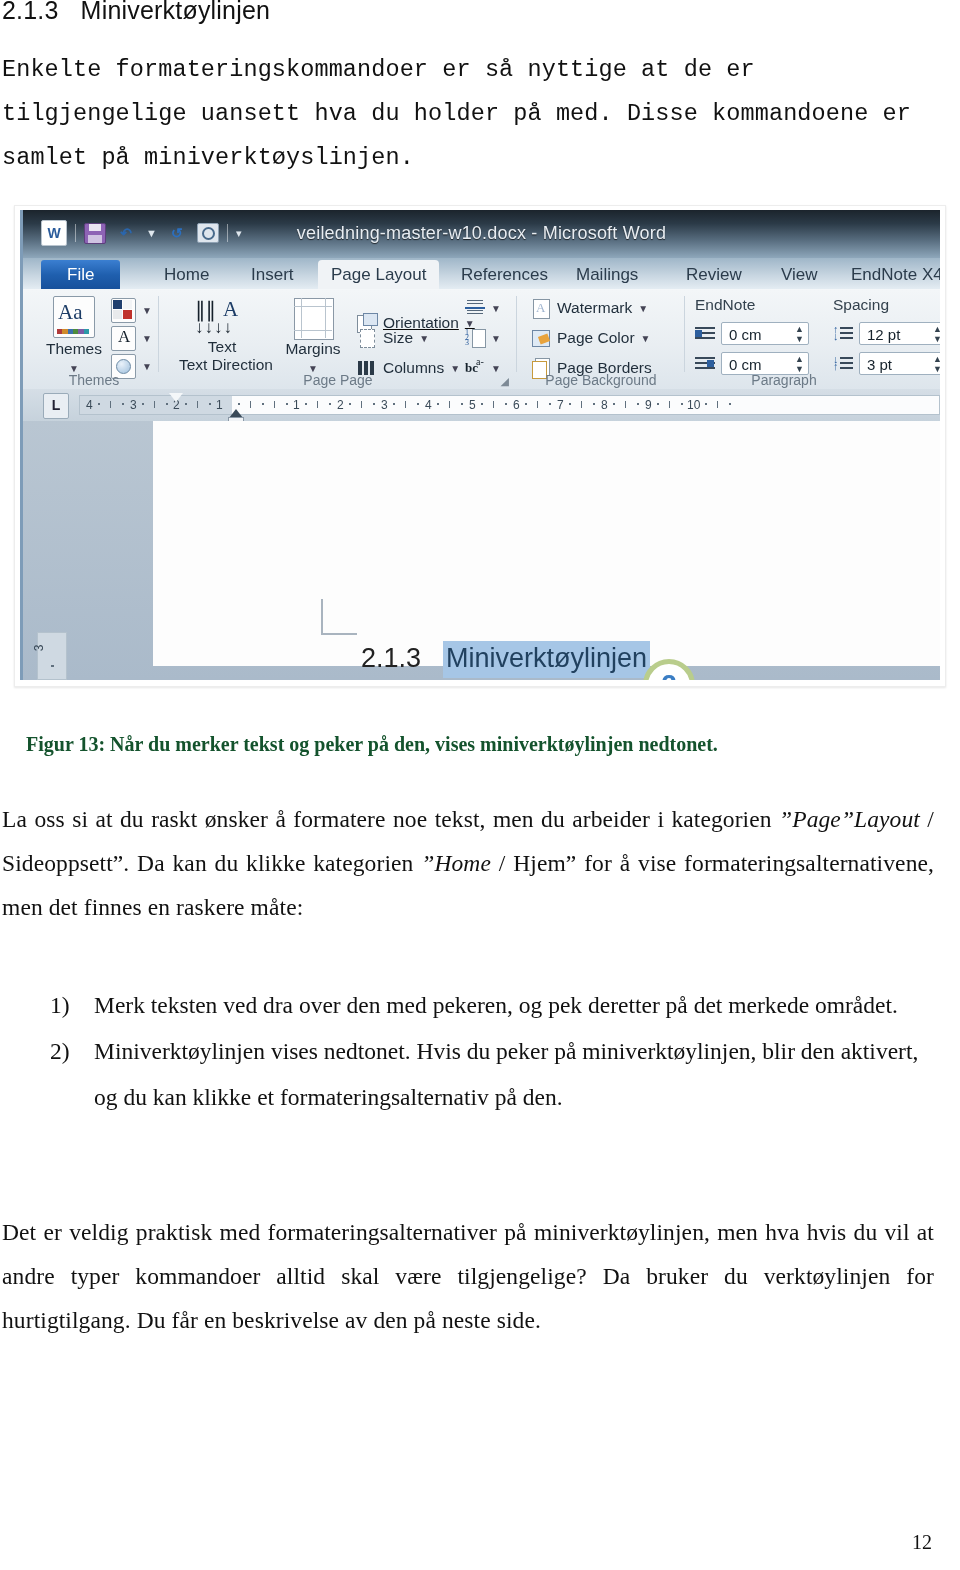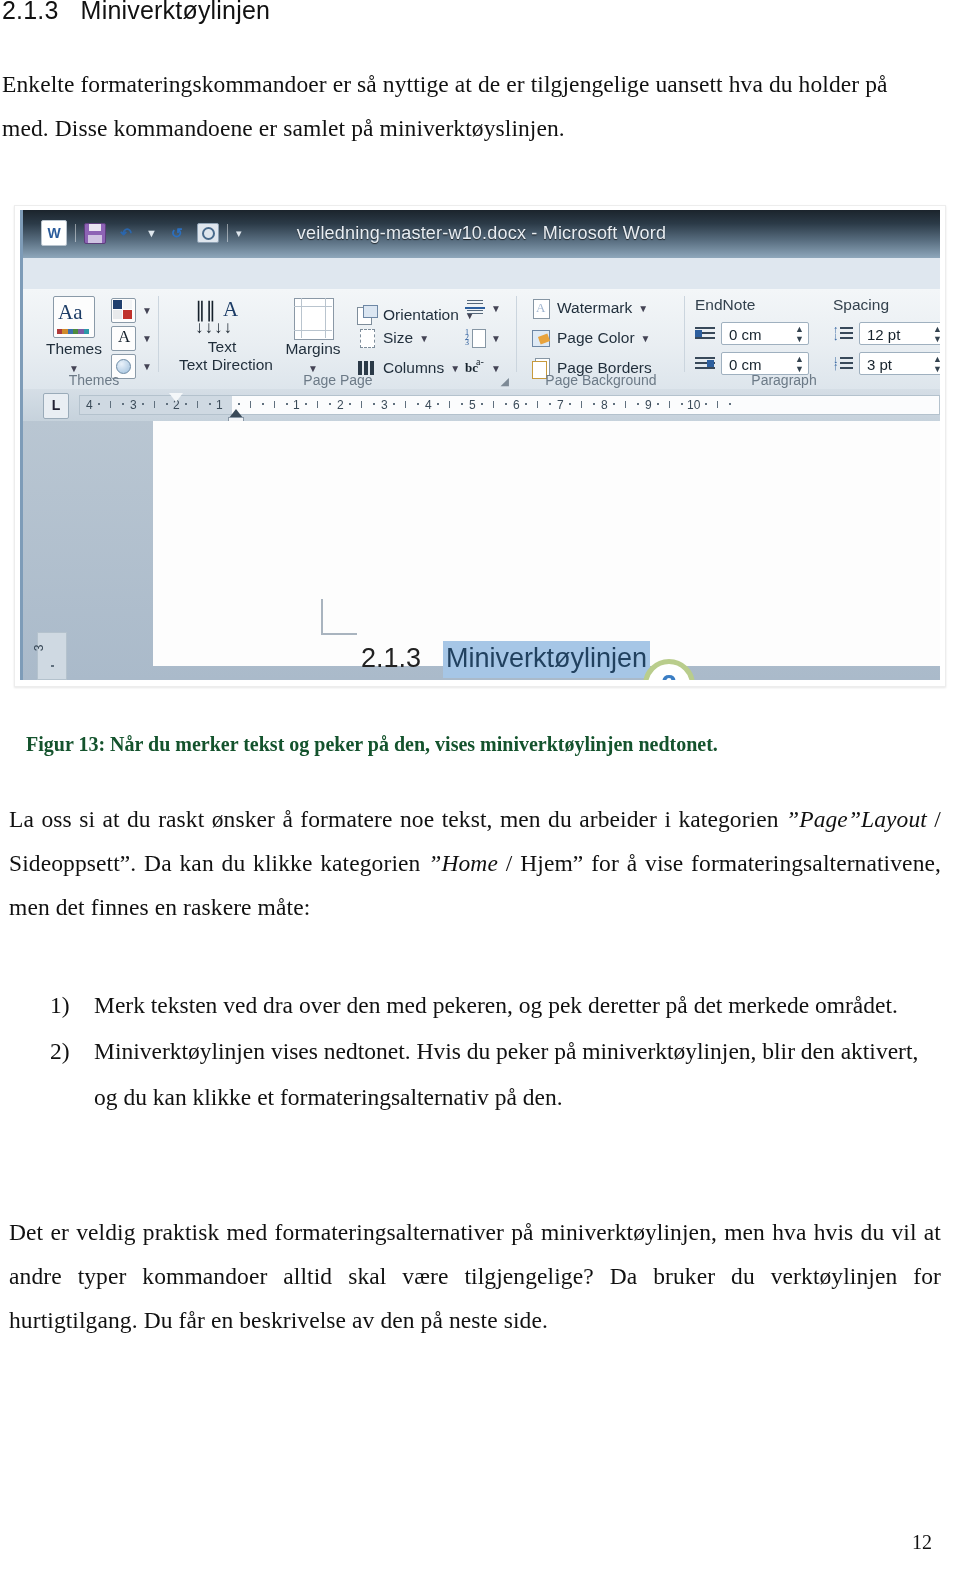--- a/index.html
+++ b/index.html
@@ -25,21 +25,21 @@
   }
   .h3 .num{margin-right:22px;}
 
   .para{
     position:absolute;
     font-size:23.5px;
     line-height:44px;
     color:#111;
     letter-spacing:0.1px;
   }
-  .para.justify{text-align:justify;margin-left:7px;}
+  .para.justify{text-align:justify;}
   .caption{
     position:absolute;
     font-weight:bold;
     font-size:20px;
     line-height:28px;
     color:#14532d;
   }
   .list{
     position:absolute;
     font-size:23.5px;
@@ -208,40 +208,51 @@
 </style>
 </head>
 <body>
 
 <div class="page">
 
   <div class="h3">
     <span class="num">2.1.3</span><span>Miniverktøylinjen</span>
   </div>
 
-  <div class="para" style="left:2px;top:62px;width:934px;">Enkelte formateringskommandoer er så nyttige at de er tilgjengelige uansett hva du holder på med. Disse kommandoene er samlet på miniverktøyslinjen.</div>
+  <div class="para" style="left:2px;top:48px;width:934px;font-family:Liberation Mono, monospace;">Enkelte formateringskommandoer er så nyttige at de er tilgjengelige uansett hva du holder på med. Disse kommandoene er samlet på miniverktøyslinjen.</div>
 
   <div class="figure">
     <div class="winwrap">
 
       <div class="titlebar">
         <div class="qat">
           <span class="ico ico-w">W</span>
           <span class="qsep"></span>
           <span class="ico-save"></span>
           <span class="ico ico-undo">↷</span>
           <span class="ico-caret">▼</span>
           <span class="ico ico-redo">↺</span>
           <span class="ico-prev"></span>
           <span class="qsep"></span>
           <span class="ico-caret">▾</span>
         </div>
         <div class="doctitle">veiledning-master-w10.docx  -  Microsoft Word</div>
       </div>
 
+      <div class="tabstrip">
+        <div class="tab file" style="left:18px;">File</div>
+        <div class="tab" style="left:128px;">Home</div>
+        <div class="tab" style="left:215px;">Insert</div>
+        <div class="tab active" style="left:295px;">Page Layout</div>
+        <div class="tab" style="left:425px;">References</div>
+        <div class="tab" style="left:540px;">Mailings</div>
+        <div class="tab" style="left:650px;">Review</div>
+        <div class="tab" style="left:745px;">View</div>
+        <div class="tab" style="left:815px;">EndNote X4</div>
+      </div>
 
       <div class="ribbon">
 
         <div class="grp" style="left:6px;width:130px;">
           <div class="bigbtn" style="left:14px;top:6px;width:62px;">
             <span class="sqico" style="width:40px;height:40px;display:block;margin:0 auto;">
               <span style="position:absolute;left:4px;top:3px;font-family:'Liberation Serif',serif;font-size:21px;color:#1c3c66;">Aa</span>
               <span style="position:absolute;left:3px;bottom:3px;width:32px;height:5px;background:linear-gradient(90deg,#b03a3a 0 16%,#cf8b2c 16% 33%,#3b6fae 33% 50%,#4d8c3d 50% 66%,#7b5ba6 66% 83%,#2c9aa8 83% 100%);"></span>
             </span>
             <span class="btn-lbl" style="display:block;margin-top:2px;">Themes</span>
@@ -286,21 +297,21 @@
             <span style="display:block;height:44px;position:relative;">
               <span style="position:absolute;left:17px;top:2px;width:38px;height:40px;border:1px solid #8a98a6;background:#fff;"></span>
               <span style="position:absolute;left:24px;top:2px;width:1px;height:40px;background:#b9c4ce;"></span>
               <span style="position:absolute;left:48px;top:2px;width:1px;height:40px;background:#b9c4ce;"></span>
               <span style="position:absolute;left:17px;top:10px;width:38px;height:1px;background:#b9c4ce;"></span>
               <span style="position:absolute;left:17px;top:34px;width:38px;height:1px;background:#b9c4ce;"></span>
             </span>
             <span class="btn-lbl" style="display:block;">Margins</span>
             <span class="caret-sm">▼</span>
           </div>
-          <div class="rowitem" style="left:198px;top:15px;">
+          <div class="rowitem" style="left:198px;top:23px;text-decoration:underline;">
             <span class="mini-ico">
               <span style="position:absolute;left:0;top:2px;width:13px;height:16px;background:#fff;border:1px solid #7e8d9b;"></span>
               <span style="position:absolute;left:6px;top:0px;width:13px;height:11px;background:#dbe6f2;border:1px solid #6d87a5;"></span>
             </span>
             <span class="btn-lbl">Orientation</span>
             <span class="caret-sm">▼</span>
           </div>
           <div class="rowitem" style="left:198px;top:38px;">
             <span class="mini-ico">
               <span style="position:absolute;left:3px;top:1px;width:13px;height:17px;background:#fff;border:1px dashed #7e8d9b;"></span>

